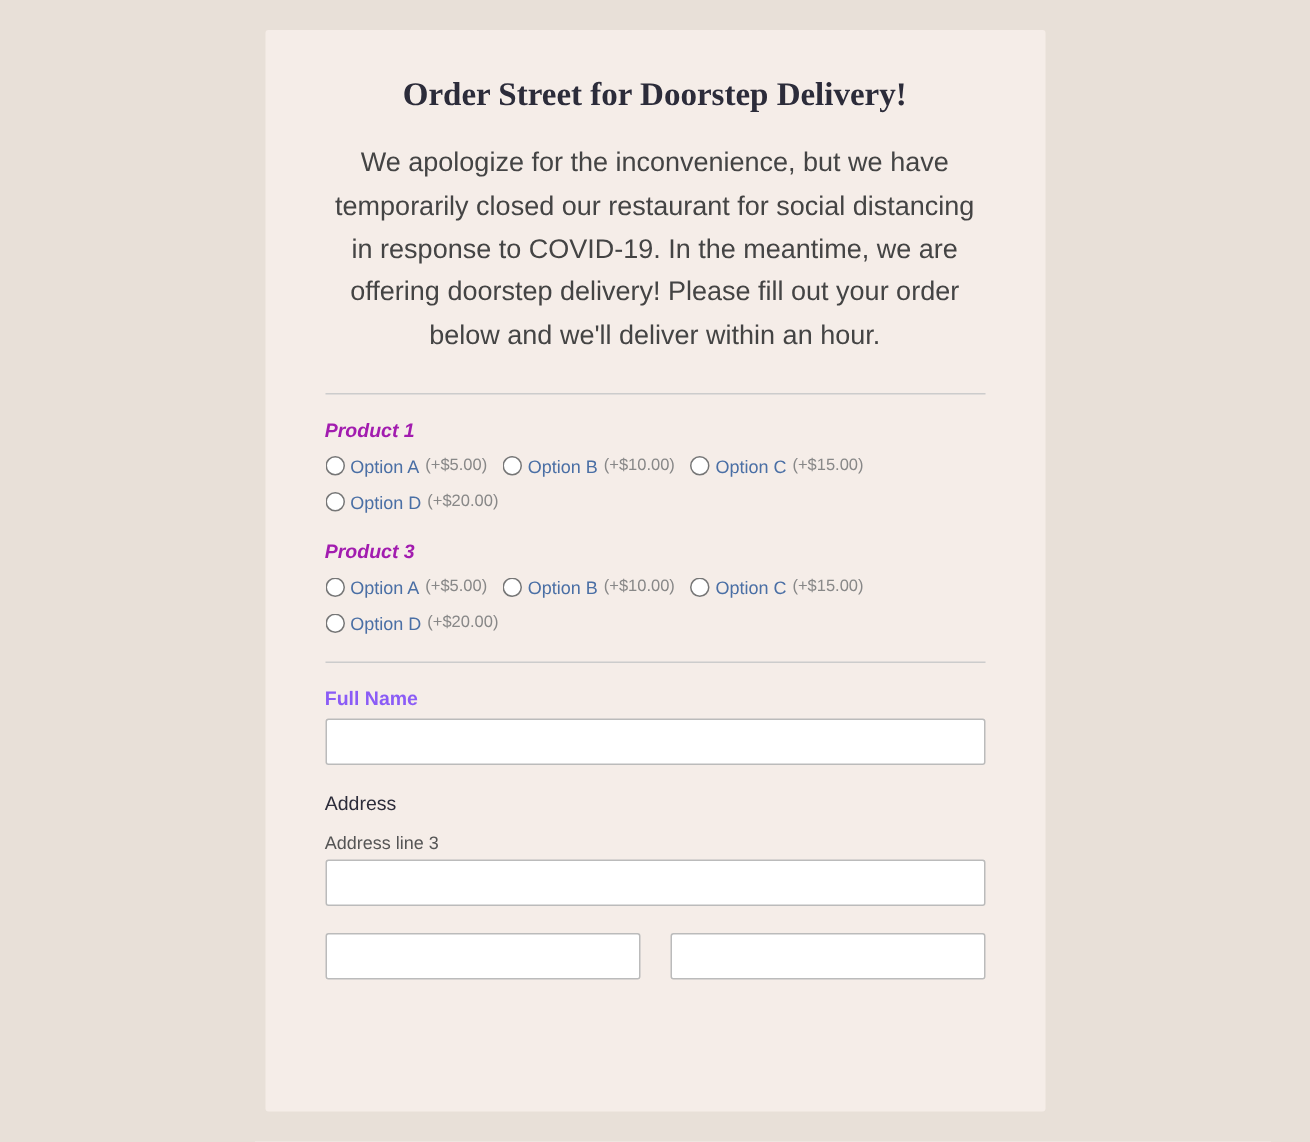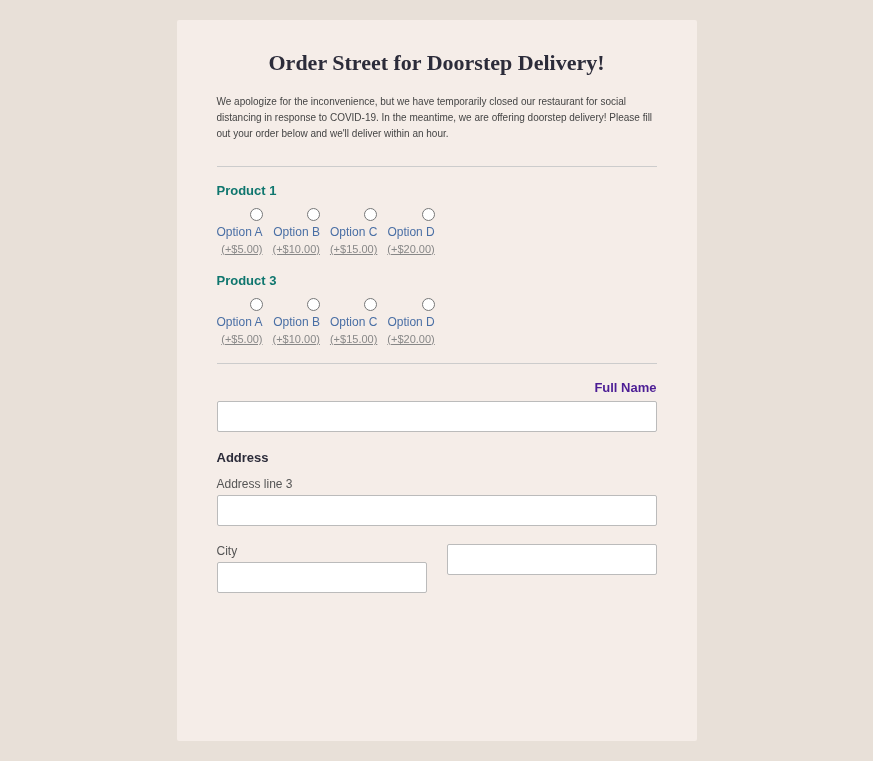--- a/index.html
+++ b/index.html
@@ -33,75 +33,73 @@
     .page-title {
       text-align: center;
       font-size: 22px;
       font-weight: bold;
       color: #2c2c3a;
       margin-bottom: 18px;
       font-family: Georgia, serif;
     }
 
     .intro-text {
-      text-align: left;
-      font-size: 10px;
+      text-align: center;
+      font-size: 18px;
       color: #444;
       line-height: 1.6;
       margin-bottom: 24px;
     }
 
     .divider {
       border: none;
       border-top: 1px solid #ccc;
       margin: 16px 0;
     }
 
     .section-label {
       font-size: 13px;
       font-weight: bold;
-      color: #0f766e;
+      color: #a21caf;
       margin-bottom: 10px;
+      font-style: italic;
     }
 
     .radio-group {
       display: flex;
       flex-wrap: wrap;
       gap: 10px;
       margin-bottom: 16px;
     }
 
     .radio-option {
       display: flex;
-      align-items: flex-end;
+      align-items: flex-start;
       gap: 4px;
       font-size: 12px;
       color: #4a6fa5;
       cursor: pointer;
-      flex-direction: column;
     }
 
     .radio-option input[type="radio"] {
       accent-color: #4a6fa5;
       cursor: pointer;
     }
 
     .radio-price {
       color: #888;
       font-size: 11px;
-      text-decoration: underline;
     }
 
     .field-label {
       font-size: 13px;
       font-weight: bold;
-      color: #4c1d95;
+      color: #8b5cf6;
       margin-bottom: 6px;
       display: block;
-      text-align: right;
     }
 
     .field-sublabel {
       font-size: 12px;
       color: #555;
       margin-bottom: 4px;
       display: block;
     }
 
     .form-input {
@@ -123,21 +121,21 @@
       display: flex;
       gap: 20px;
     }
 
     .two-col .form-group {
       flex: 1;
     }
 
     .address-section-label {
       font-size: 13px;
-      font-weight: bold;
+      font-weight: normal;
       color: #2c2c3a;
       margin-bottom: 12px;
     }
   </style>
 </head>
 <body>
 
 <div class="page-wrapper">
   <div class="form-container">
 
@@ -211,21 +209,20 @@
       <div class="address-section-label">Address</div>
 
 
       <div class="form-group">
         <label class="field-sublabel">Address line 3</label>
         <input type="text" class="form-input" style="">
       </div>
 
       <div class="two-col">
         <div class="form-group">
-          <label class="field-sublabel">City</label>
           <input type="text" class="form-input" style="">
         </div>
         <div class="form-group">
           <input type="text" class="form-input" style="">
         </div>
       </div>
 
     </div>
 
   </div>

